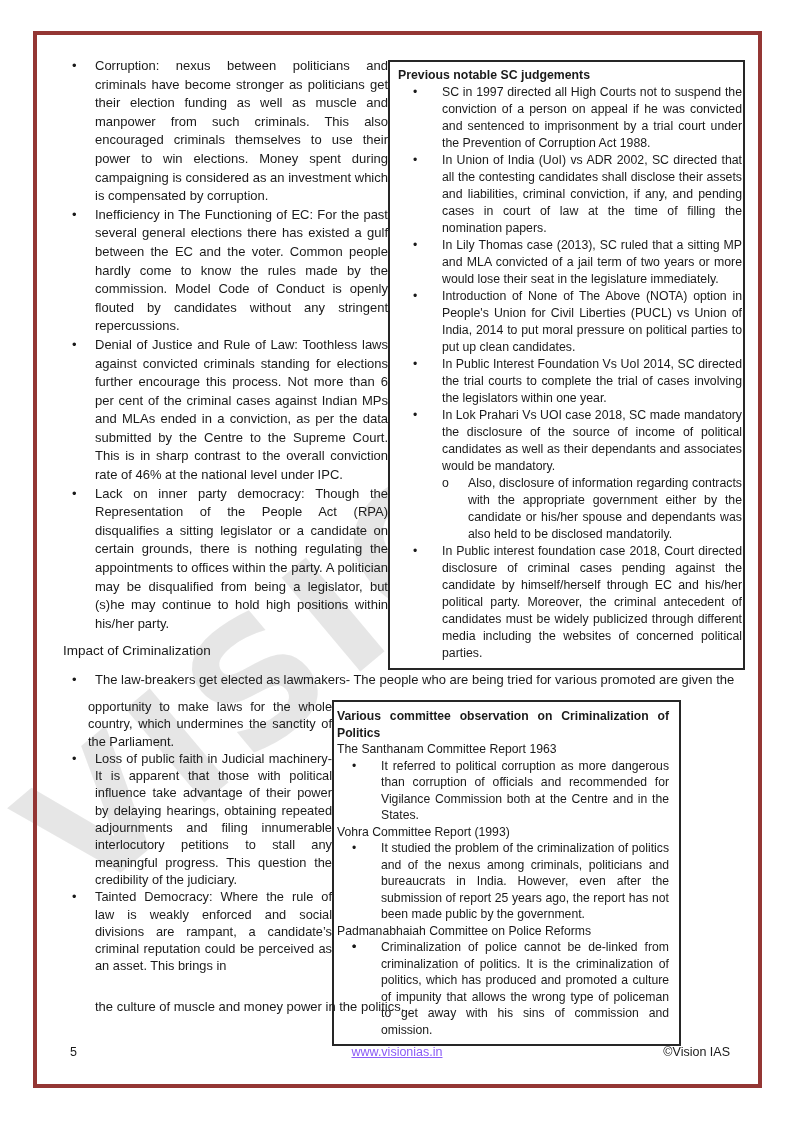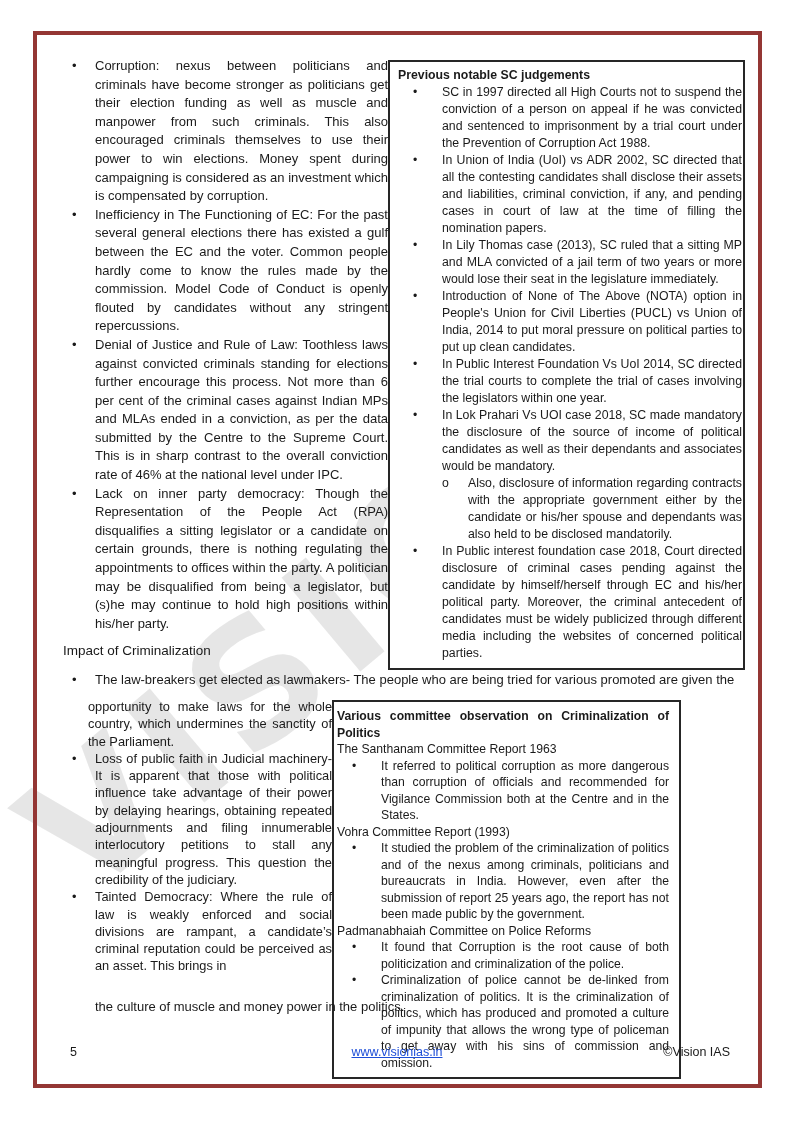--- a/index.html
+++ b/index.html
@@ -44,21 +44,21 @@
   .col2{position:absolute;left:70px;top:698px;width:262px;font-size:12.8px;line-height:17.3px;}
   .cont{margin-left:18px;}
   .box2{position:absolute;left:332px;top:700px;width:349px;min-height:288px;
         padding:6px 10px 6px 3px;font-size:12.2px;line-height:16.5px;}
   .sec-head{font-weight:normal;}
   .closing{position:absolute;left:95px;top:997px;width:655px;font-size:13px;line-height:19px;}
 
   
   .footer-num{position:absolute;left:70px;top:1045px;font-size:12.5px;}
   .footer-link-wrap{position:absolute;left:0;top:1045px;width:794px;text-align:center;font-size:12.5px;}
-  .footer-link{color:#1d4ed8;text-decoration:underline;cursor:pointer;}
+  .footer-link{color:#8b5cf6;text-decoration:underline;cursor:pointer;}
   .footer-copy{position:absolute;right:64px;top:1045px;font-size:12.5px;}
 </style>
 </head>
 <body>
 
 <div class="watermark">VISION</div>
 <div class="page-border"></div>
 
 <div class="layer">
 
@@ -146,21 +146,20 @@
       <span>It referred to political corruption as more dangerous than corruption of officials and recommended for Vigilance Commission both at the Centre and in the States.</span>
     </div>
     <div class="sec-head">Vohra Committee Report (1993)</div>
     <div class="bli">
       <span class="mk">•</span>
       <span>It studied the problem of the criminalization of politics and of the nexus among criminals, politicians and bureaucrats in India. However, even after the submission of report 25 years ago, the report has not been made public by the government.</span>
     </div>
     <div class="sec-head">Padmanabhaiah Committee on Police Reforms</div>
     <div class="bli">
       <span class="mk">•</span>
-      <span>It found that Corruption is the root cause of both politicization and criminalization of the police.</span>
     </div>
     <div class="bli">
       <span class="mk">•</span>
       <span>Criminalization of police cannot be de-linked from criminalization of politics. It is the criminalization of politics, which has produced and promoted a culture of impunity that allows the wrong type of policeman to get away with his sins of commission and omission.</span>
     </div>
   </div>
 
   <div class="closing">the culture of muscle and money power in the politics.</div>
 
   <div class="footer-num">5</div>

